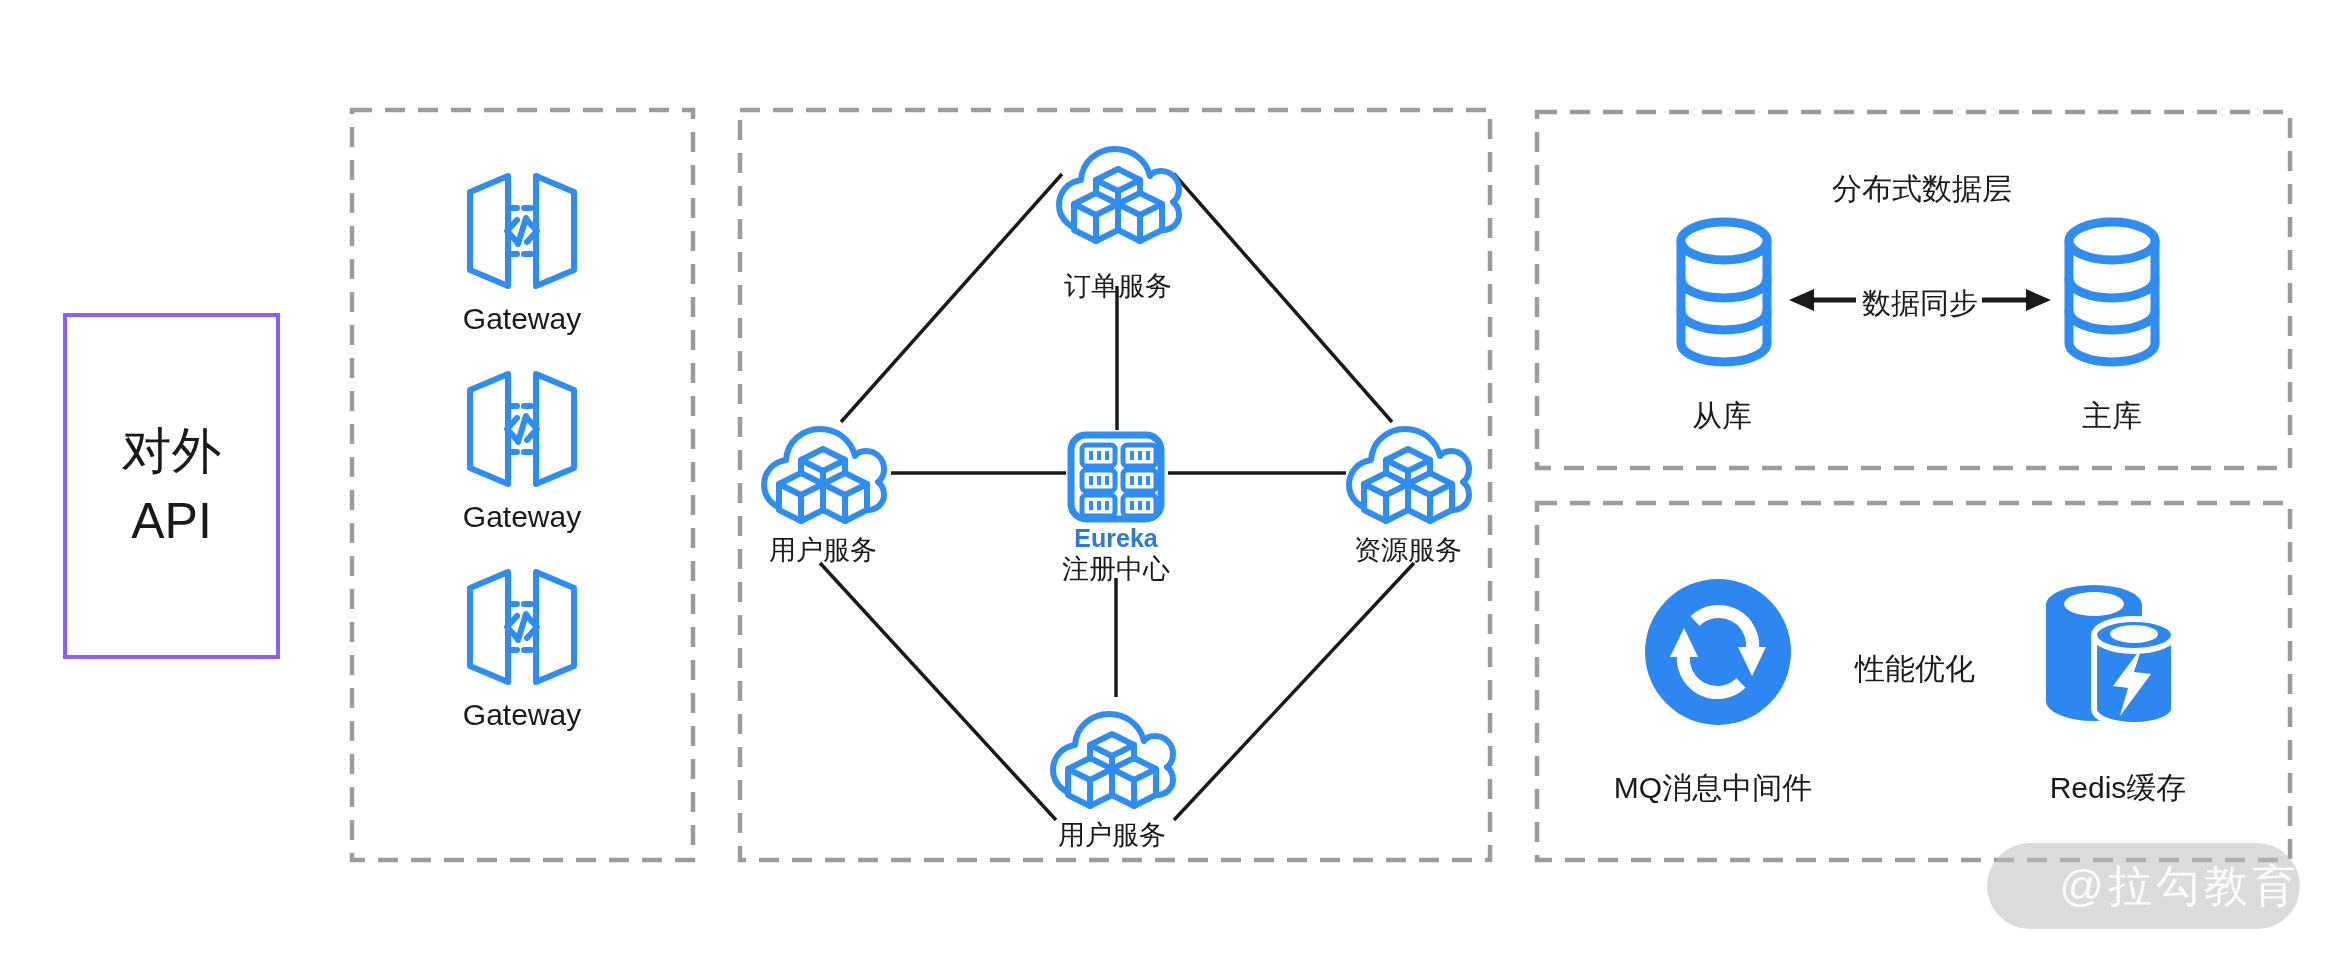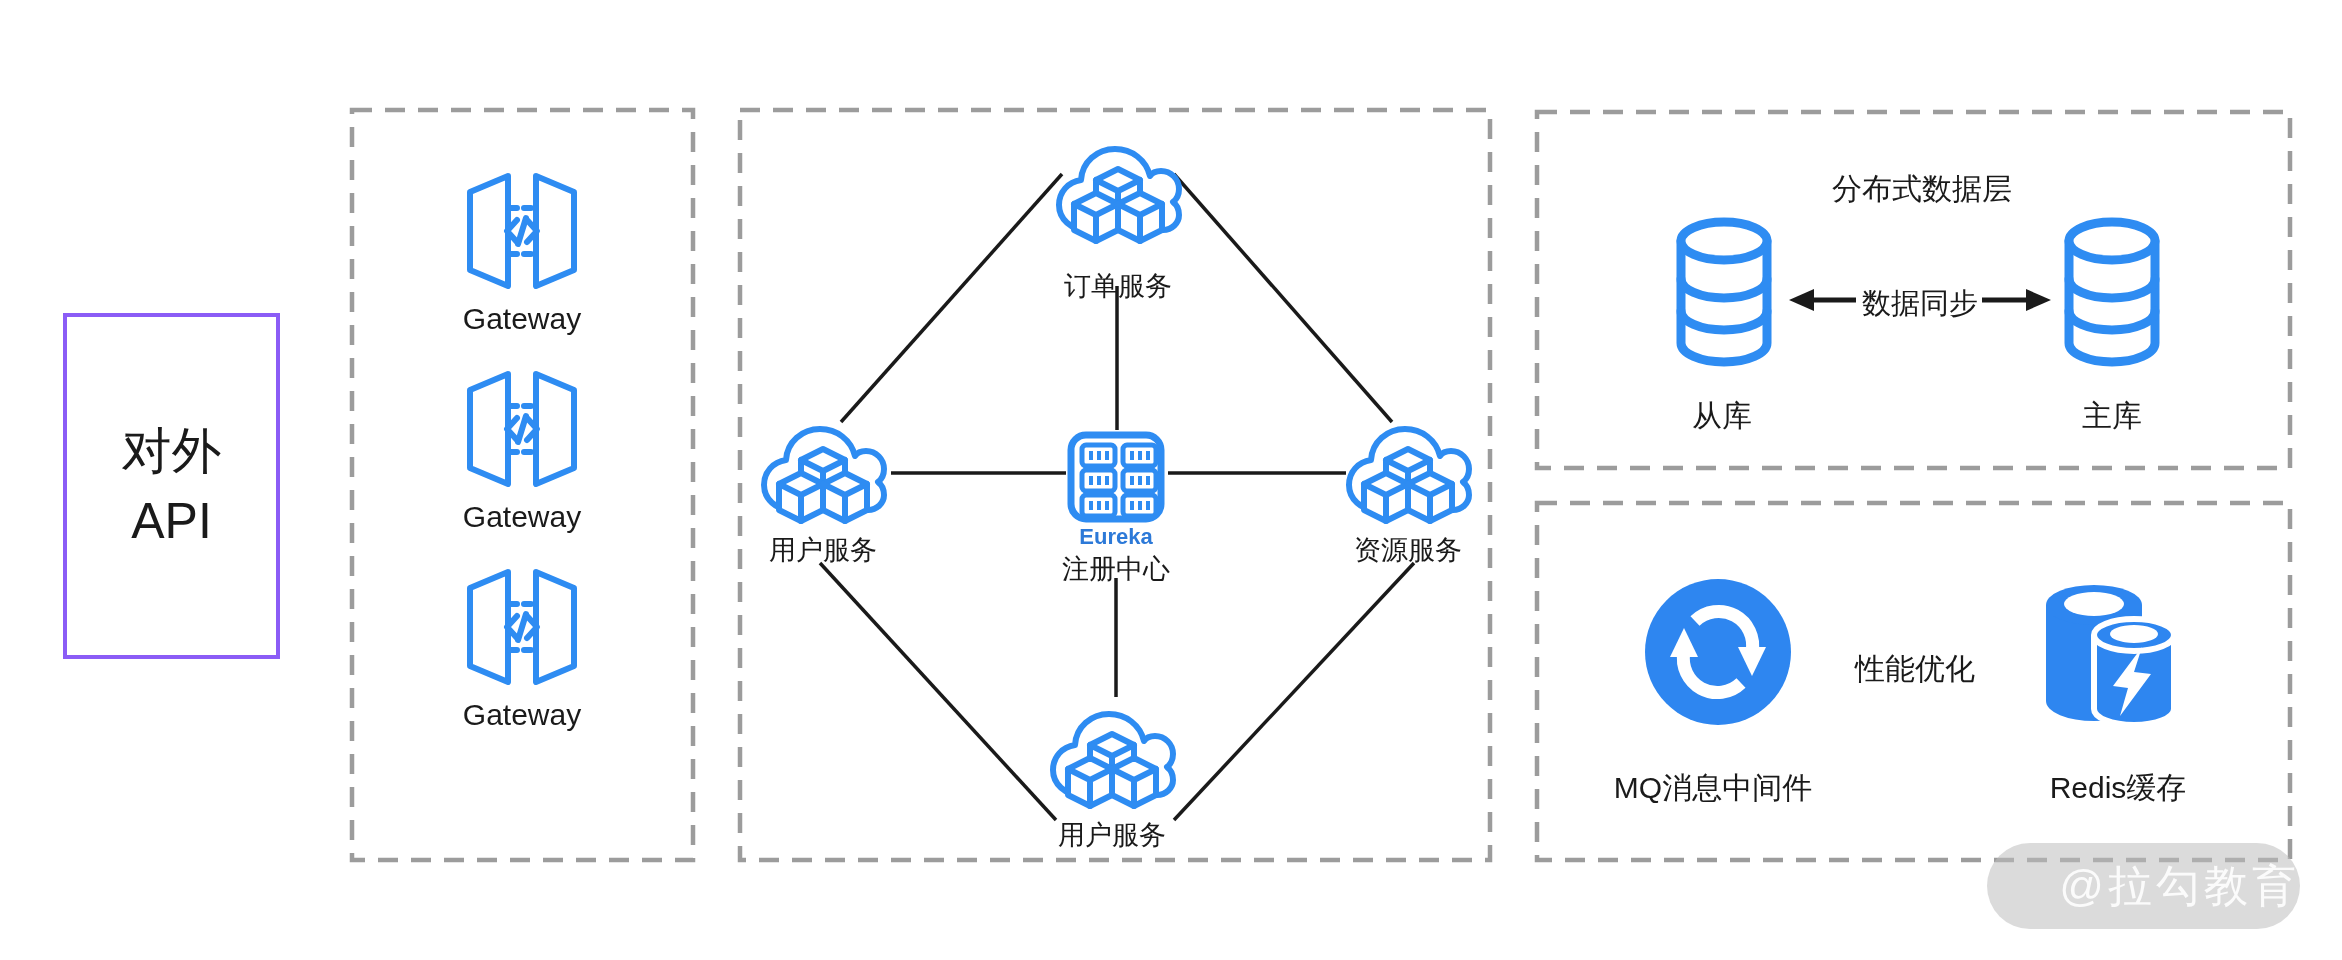--- a/index.html
+++ b/index.html
@@ -6,21 +6,21 @@
   .canvas{position:relative;width:2342px;height:960px;background:#fff;overflow:hidden;
           font-family:"Liberation Sans","DejaVu Sans",sans-serif;color:#1a1a1a;}
   .abs{position:absolute;}
   .lbl{position:absolute;text-align:center;font-weight:500;color:#1a1a1a;white-space:nowrap;}
   .api-box{position:absolute;left:63px;top:313px;width:217px;height:346px;border:4px solid #8b5cf6;
            box-sizing:border-box;display:flex;align-items:center;justify-content:center;}
   .api-box .txt{font-size:50px;font-weight:500;line-height:1.4;text-align:center;white-space:pre-line;}
   .gw-label{font-size:30px;}
   .layer-title{font-size:46px;font-weight:700;}
   .svc-label{font-size:27px;}
-  .eureka-name{font-size:22px;font-weight:700;color:#2C79D8;}
+  .eureka-name{font-size:25px;font-weight:700;color:#2C79D8;}
   .sec-title{font-size:30px;font-weight:500;margin-top:16px;}
   .db-label{font-size:30px;}
   .sync-label{font-size:29px;}
   .perf-label{font-size:30px;}
   .watermark{position:absolute;left:1987px;top:843px;width:313px;height:86px;border-radius:44px;
              background:rgba(190,190,190,0.55);display:flex;align-items:center;justify-content:flex-end;}
   .watermark span{font-size:44px;font-weight:500;color:rgba(255,255,255,0.88);letter-spacing:4px;}
   svg{display:block;}
 </style>
 </head>

